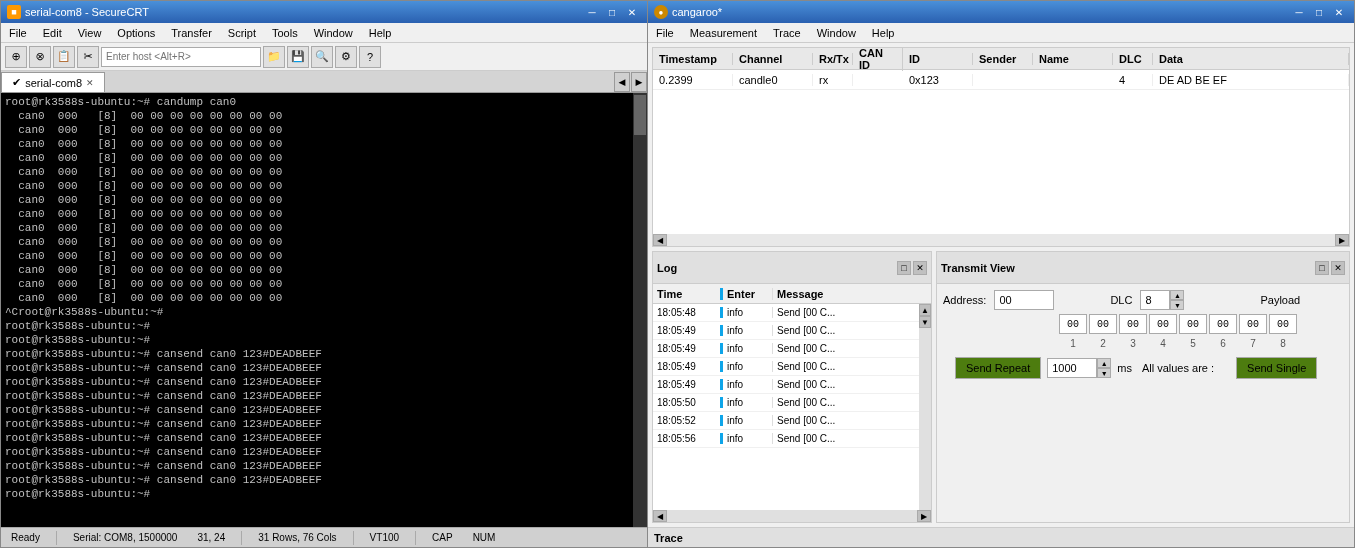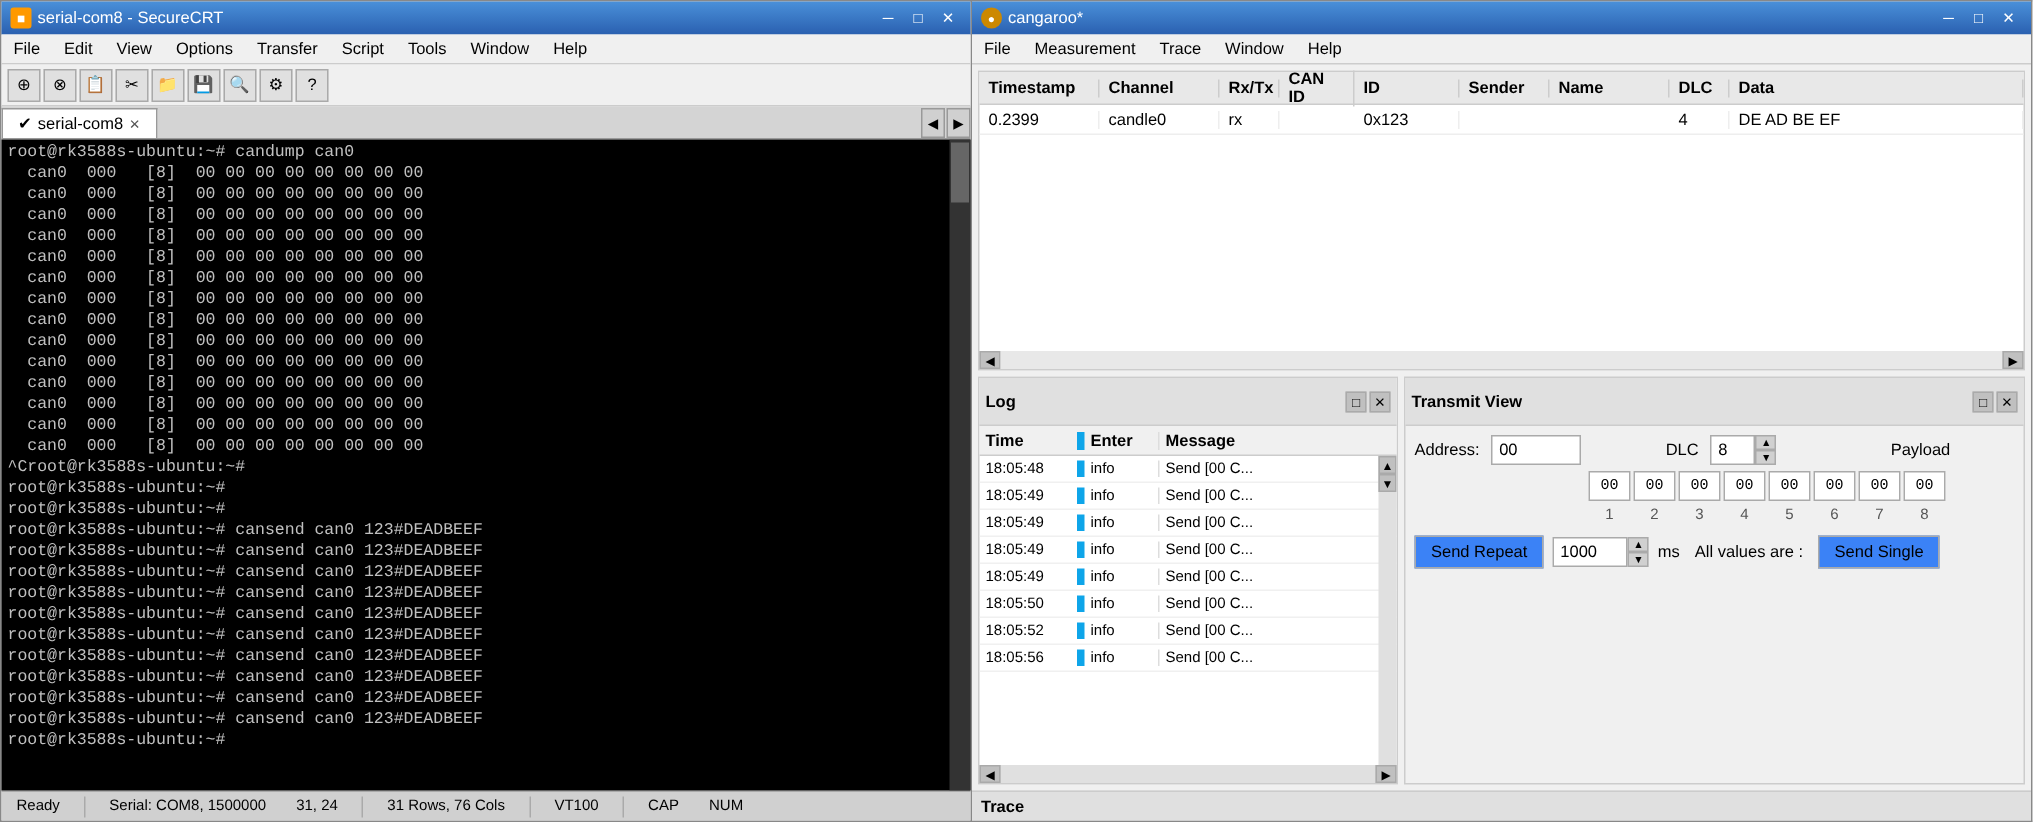--- a/index.html
+++ b/index.html
@@ -378,21 +378,21 @@
     .log-table-header {
       height: 20px;
       background: #f0f0f0;
       display: flex;
       align-items: center;
       border-bottom: 1px solid #ccc;
       font-size: 11px;
       font-weight: bold;
     }
 
-    .log-col-time { width: 70px; padding: 0 4px; border-right: 5px solid #0ea5e9; }
+    .log-col-time { width: 70px; padding: 0 4px; border-right: 3px solid #0ea5e9; }
     .log-col-level { width: 50px; padding: 0 4px; border-right: 1px solid #ddd; }
     .log-col-msg { flex: 1; padding: 0 4px; }
 
     .log-row {
       height: 18px;
       display: flex;
       align-items: center;
       border-bottom: 1px solid #f0f0f0;
       font-size: 10px;
     }
@@ -481,24 +481,25 @@
       display: flex;
       align-items: center;
       gap: 6px;
       font-size: 11px;
       margin-top: 4px;
     }
 
     .send-btn {
       height: 22px;
       padding: 0 10px;
-      background: #3b82f6;
-      border: 1px solid #aaa;
-      cursor: pointer;
-      font-size: 11px;
+      background: #4d7c0f;
+      border: 1px solid #aaa;
+      cursor: pointer;
+      font-size: 11px;
+      margin-left: 12px;
     }
 
     .send-input {
       width: 50px;
       height: 20px;
       border: 1px solid #aaa;
       background: white;
       font-size: 11px;
       padding: 0 4px;
     }
@@ -609,20 +610,21 @@
     <span class="menu-item">Tools</span>
     <span class="menu-item">Window</span>
     <span class="menu-item">Help</span>
   </div>
 
   <div class="toolbar">
     <button class="toolbar-btn">⊕</button>
     <button class="toolbar-btn">⊗</button>
     <button class="toolbar-btn">📋</button>
     <button class="toolbar-btn">✂</button>
+    <input class="toolbar-input" type="text" placeholder="Enter host &lt;Alt+R&gt;" style="">
     <button class="toolbar-btn">📁</button>
     <button class="toolbar-btn">💾</button>
     <button class="toolbar-btn">🔍</button>
     <button class="toolbar-btn">⚙</button>
     <button class="toolbar-btn">?</button>
   </div>
 
   <div class="tab-bar">
     <div class="tab-active">
       <span>✔</span>

